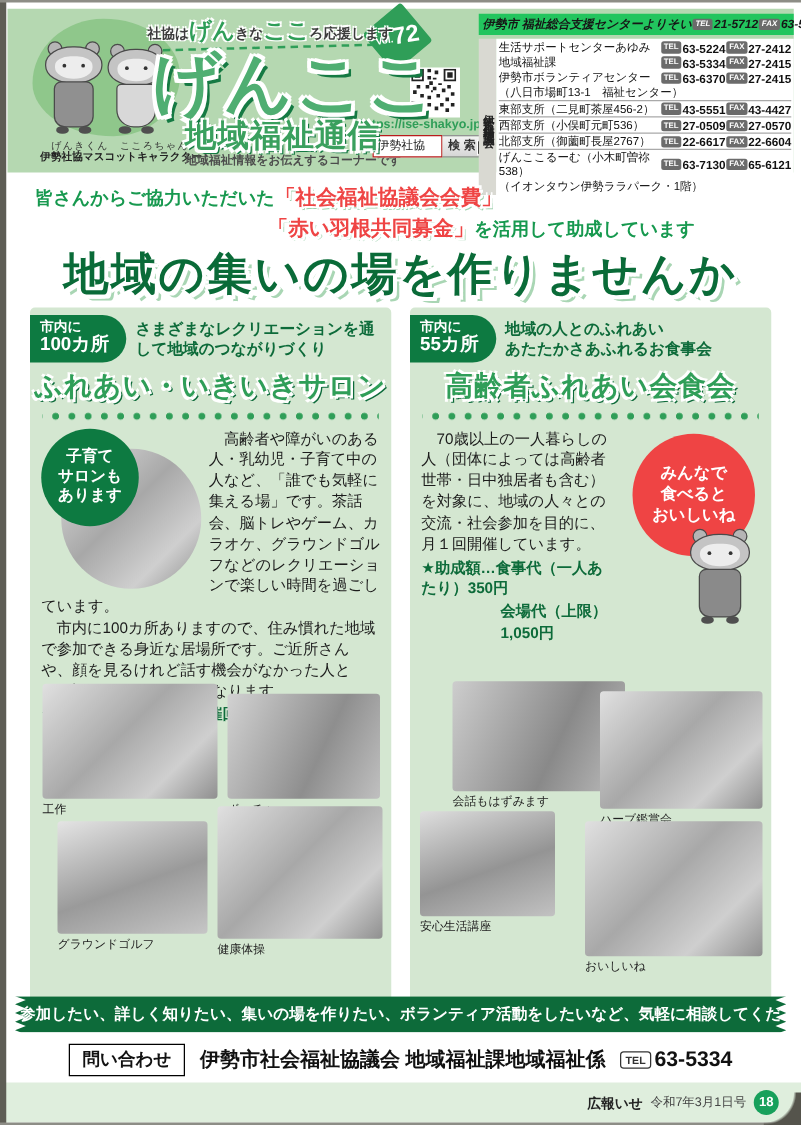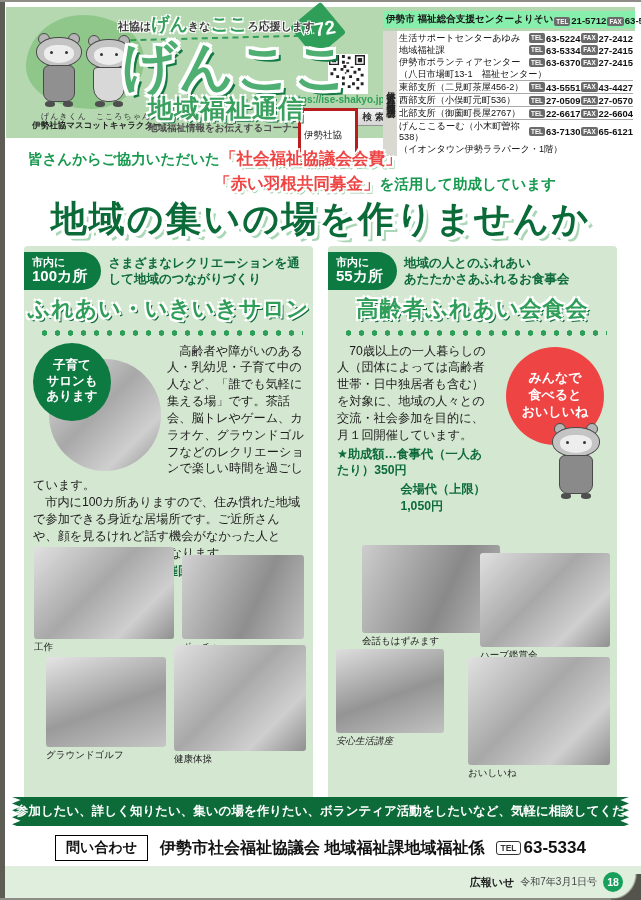--- a/index.html
+++ b/index.html
@@ -47,29 +47,29 @@
   .desc{position:absolute;left:142px;top:115px;font-size:9.5px;font-weight:bold;color:#4c4c4c;}
 
   .vol{position:absolute;left:292px;top:3px;width:40px;height:40px;background:#2f9e58;border-radius:3px;
        transform:rotate(50deg);z-index:1;}
   .vol-t{width:100%;height:100%;display:flex;align-items:center;justify-content:center;transform:rotate(-60deg);
          color:#fff;font-weight:bold;}
   .vol-v{font-size:8px;}.vol-n{font-size:19px;}
   .qr{position:absolute;left:322px;top:47px;width:38px;height:38px;background:#fff;padding:1px;}
   .url{position:absolute;left:282px;top:87px;font-size:10px;font-weight:bold;color:#2f9e58;}
   .searchbox{position:absolute;left:292px;top:101px;display:flex;}
-  .s-input{width:48px;height:14px;background:#fff;border:3px solid #b91c1c;font-size:9.5px;padding:18px 3px;color:#222;}
+  .s-input{width:48px;height:14px;background:#fff;border:1px solid #b91c1c;font-size:9.5px;padding:1px 3px;color:#222;}
   .s-btn{width:34px;height:16px;background:linear-gradient(#f4f4f4,#d6d6d6);border:1px solid #949494;border-left:none;
          font-size:9.5px;font-weight:bold;text-align:center;line-height:16px;letter-spacing:3px;color:#333;position:relative;}
   .cursor{position:absolute;right:-5px;bottom:-7px;}
 
   
   .ctable{position:absolute;left:377px;top:4px;width:252px;}
-  .ct-head{background:#86efac;font-size:9.6px;font-weight:bold;color:#161616;padding:2px 3px;display:flex;
-           align-items:flex-end;white-space:nowrap;}
+  .ct-head{background:#22c55e;font-size:9.6px;font-weight:bold;color:#161616;padding:2px 3px;display:flex;
+           align-items:center;white-space:nowrap;font-style:italic;}
   .ct-head .sp{flex:1;}
   .ct-body{display:flex;margin-top:3px;}
   .ct-org{writing-mode:vertical-rl;background:#d9d9d2;color:#222;font-size:9px;font-weight:bold;width:14px;
           text-align:center;letter-spacing:2px;padding:2px 0;}
   .ct-rows{flex:1;background:#fff;padding:1px 2px;}
   .ct-row{display:flex;align-items:center;font-size:9.2px;color:#111;line-height:1.18;padding:0.5px 0;}
   .ct-row.sep{border-top:1px solid #a9a9a9;}
   .ct-name{flex:1;}
   .ct-nums{white-space:nowrap;display:flex;align-items:center;font-weight:bold;font-size:9.4px;}
   .badge-sm{background:#6b6b6b;color:#fff;font-size:6.3px;font-weight:bold;padding:1px 2px;border-radius:2px;margin:0 1px;}
@@ -117,21 +117,21 @@
   .photo{background:linear-gradient(135deg,#e0e0e0 0%,#a8a8a8 45%,#cfcfcf 75%,#8f8f8f 100%);border-radius:3px;}
   .photo-area{position:absolute;left:0;right:0;bottom:6px;height:252px;}
   .ph{position:absolute;margin:0;}
   .cap{font-size:9.5px;color:#222;margin-top:2px;}
   .panel.left .ph0{left:10px;top:2px;width:140px;}  .panel.left .ph0 .photo{height:92px;}
   .panel.left .ph1{left:158px;top:10px;width:122px;}.panel.left .ph1 .photo{height:84px;background:linear-gradient(115deg,#d2d2d2,#8e8e8e 60%,#c0c0c0);}
   .panel.left .ph2{left:22px;top:112px;width:120px;}.panel.left .ph2 .photo{height:90px;background:linear-gradient(160deg,#e4e4e4,#9a9a9a 55%,#c6c6c6);}
   .panel.left .ph3{left:150px;top:100px;width:132px;}.panel.left .ph3 .photo{height:106px;}
   .panel.right .ph0{left:8px;top:0;width:138px;margin-left:26px;}   .panel.right .ph0 .photo{height:88px;background:linear-gradient(115deg,#cdcdcd,#898989 60%,#bdbdbd);}
   .panel.right .ph1{left:152px;top:8px;width:130px;}.panel.right .ph1 .photo{height:94px;}
-  .panel.right .ph2{left:8px;top:104px;width:108px;font-style:italic;}.panel.right .ph2 .photo{height:84px;background:linear-gradient(160deg,#dedede,#949494 55%,#c2c2c2);}
+  .panel.right .ph2{left:8px;top:104px;width:108px;}.panel.right .ph2 .photo{height:84px;background:linear-gradient(160deg,#dedede,#949494 55%,#c2c2c2);}
   .panel.right .ph3{left:140px;top:112px;width:142px;}.panel.right .ph3 .photo{height:108px;}
 
   
   .ribbon{position:absolute;left:12px;top:797px;width:617px;height:29px;background:#0d6b3a;color:#fff;
           font-size:12.5px;font-weight:bold;text-align:center;line-height:29px;z-index:5;
           clip-path:polygon(0% 0%,100% 0%,98.6% 10%,100% 22%,98.6% 34%,100% 46%,98.6% 58%,100% 70%,98.6% 82%,100% 94%,99.2% 100%,0.8% 100%,0% 94%,1.4% 82%,0% 70%,1.4% 58%,0% 46%,1.4% 34%,0% 22%,1.4% 10%);}
   .inquiry{position:absolute;left:0;top:835px;width:100%;display:flex;align-items:center;justify-content:center;gap:12px;}
   .inq-label{border:1.5px solid #000;padding:3px 10px;font-size:14px;font-weight:bold;color:#111;}
   .inq-org{font-size:16px;font-weight:bold;color:#111;}
   .inq-tel{font-size:17px;font-weight:bold;color:#111;display:flex;align-items:center;gap:3px;}

